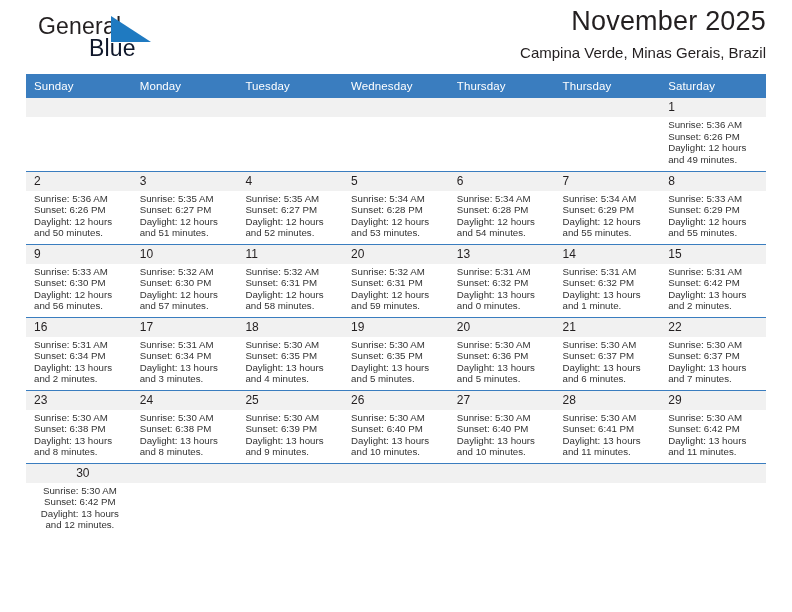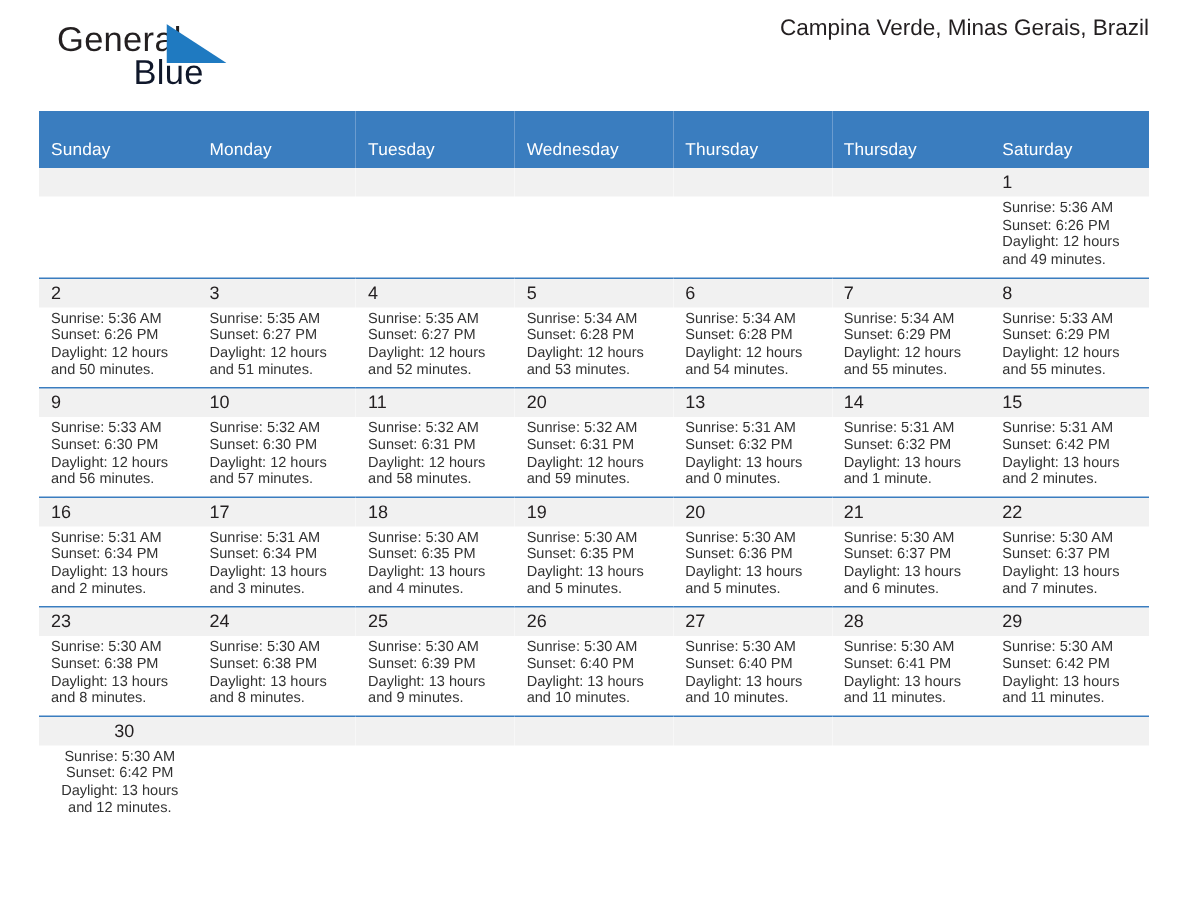--- a/index.html
+++ b/index.html
@@ -86,21 +86,21 @@
     width: 740px;
     border-collapse: collapse;
     table-layout: fixed;
   }
   .calendar th {
     background: #3a7dbf;
     color: #ffffff;
     font-size: 11.5px;
     font-weight: normal;
     text-align: left;
-    padding: 20px 0 6px 8px;
+    padding: 6px 0 6px 8px;
     height: 19px;
     box-sizing: border-box;
     letter-spacing: .1px;
   }
   .calendar td {
     vertical-align: top;
     padding: 0;
     border-bottom: 1.3px solid #3a7dbf;
     height: 73px;
     box-sizing: border-box;
@@ -151,20 +151,21 @@
       <span class="brand-line1">General</span>
       <span class="brand-mark">
         <svg width="40" height="26" viewBox="0 0 40 26" xmlns="http://www.w3.org/2000/svg">
           <polygon points="0,0 40,26 0,26" fill="#1f7ac1"></polygon>
         </svg>
       </span>
       <span class="brand-line2">Blue</span>
     </div>
 
     <div class="titles">
+      <div class="title-main">November 2025</div>
       <div class="title-sub">Campina Verde, Minas Gerais, Brazil</div>
     </div>
 
   </div>
 
   <table class="calendar">
     <thead>
       <tr>
         <th>Sunday</th>
         <th>Monday</th>

